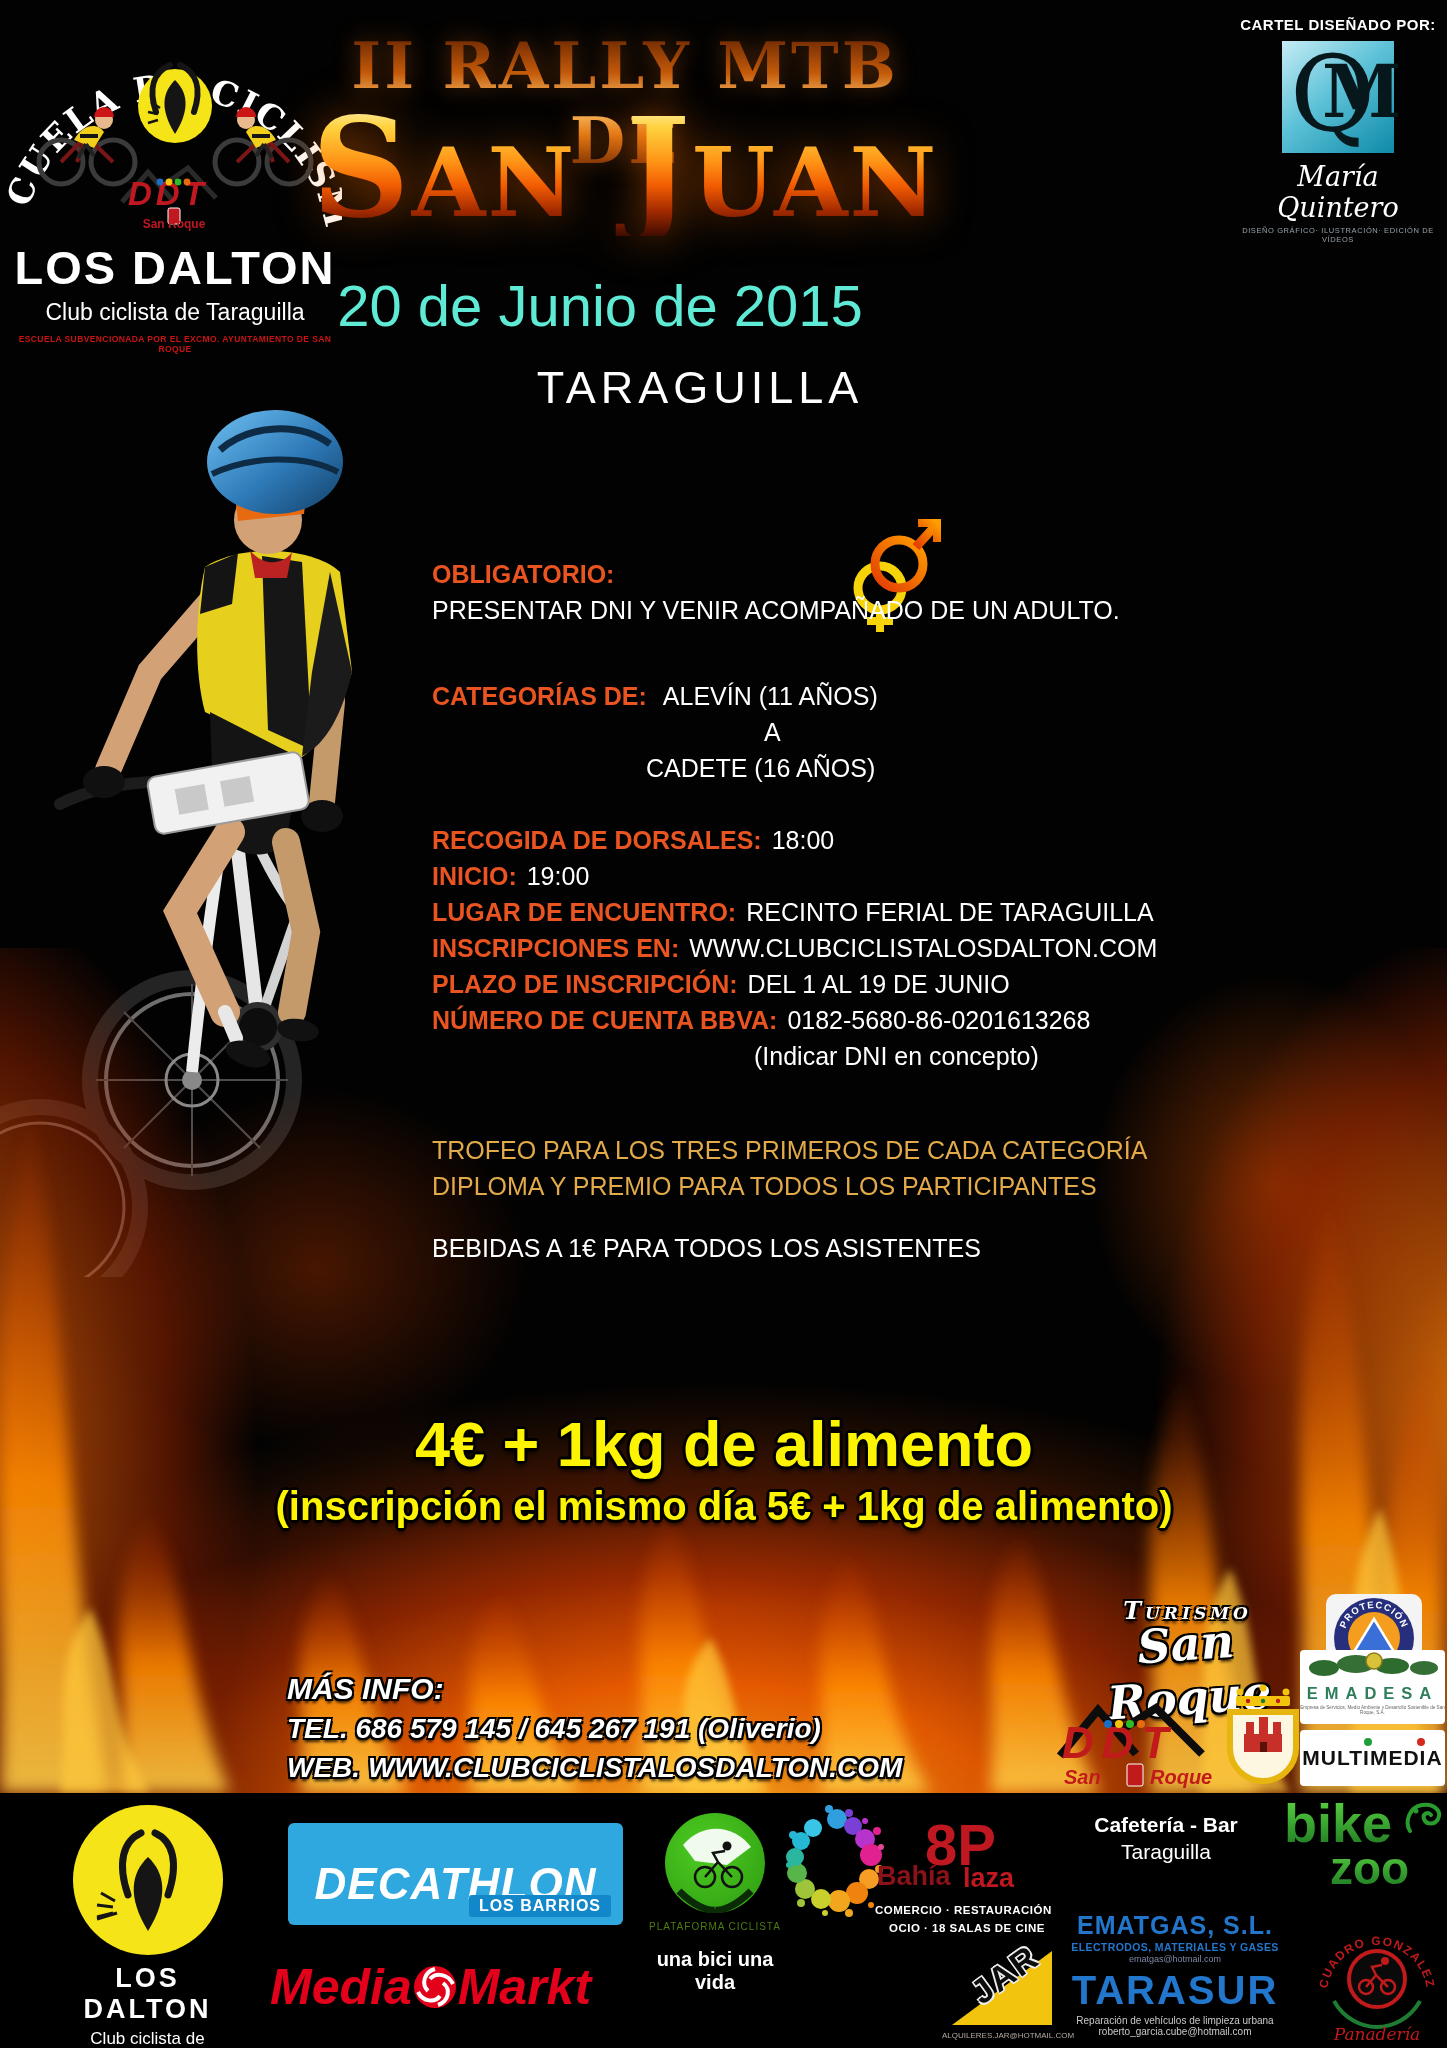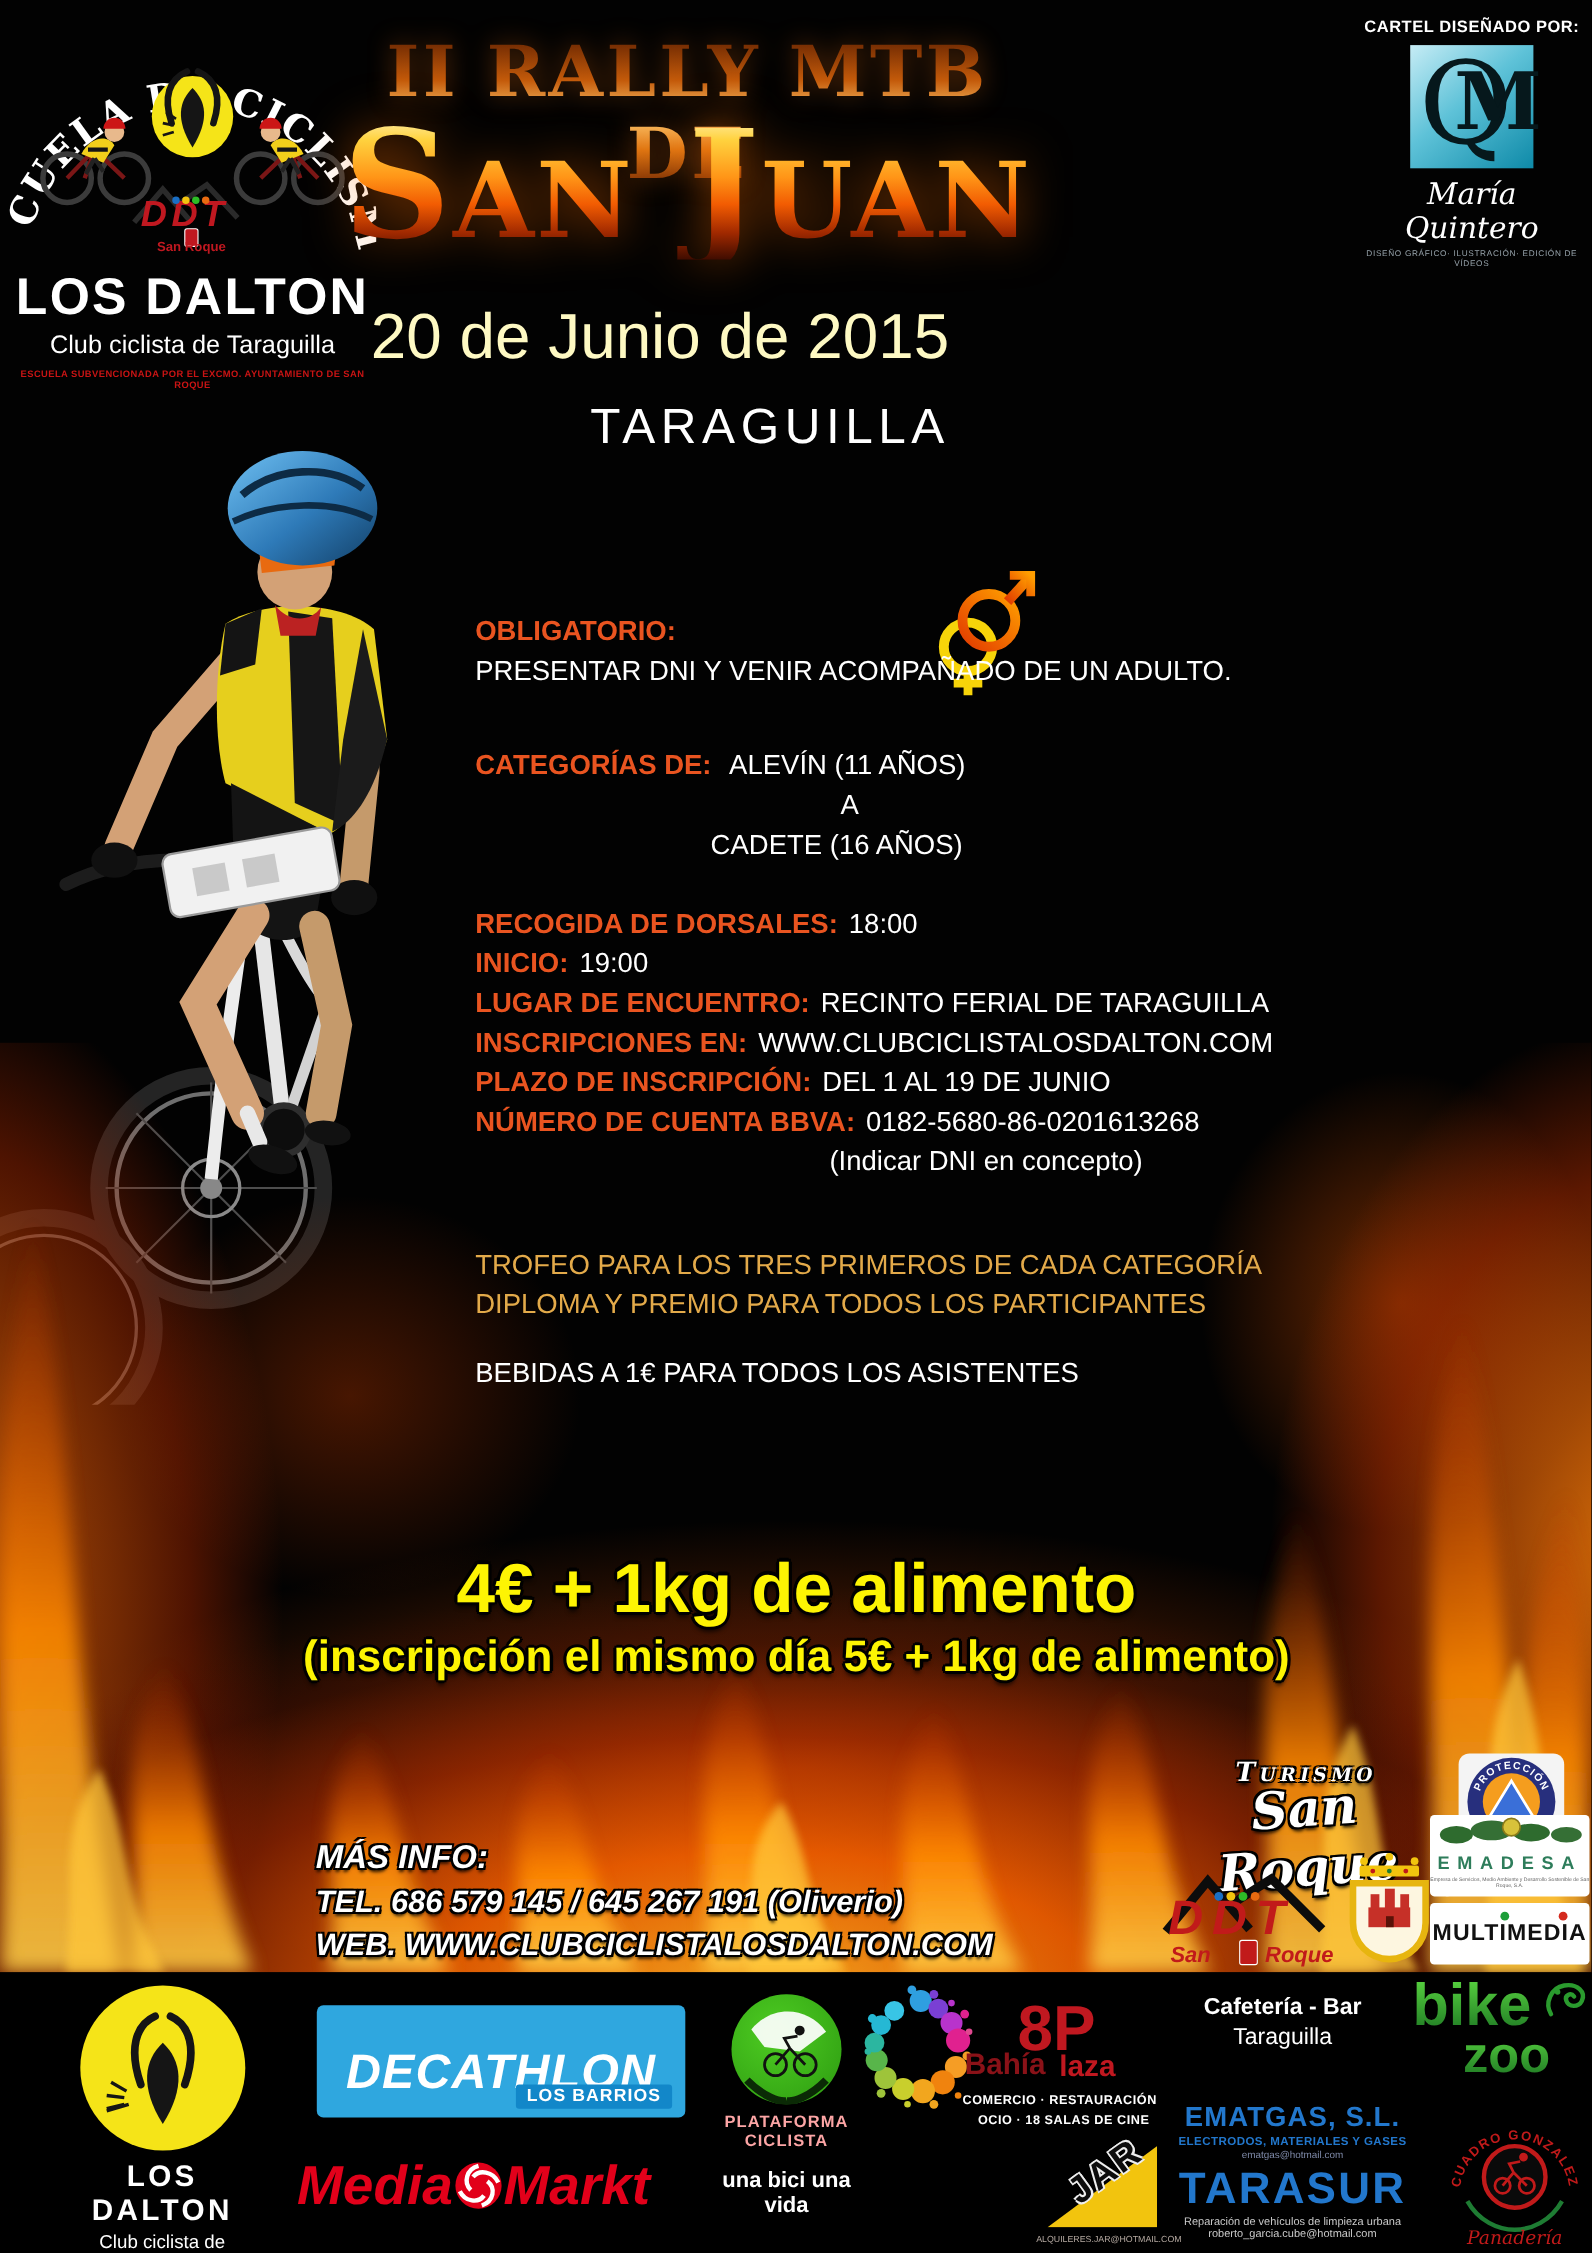--- a/index.html
+++ b/index.html
@@ -18,21 +18,21 @@
   .title-pre{font-family:"DejaVu Serif",serif;font-weight:700;font-size:64px;text-align:center;letter-spacing:3px;
     background:linear-gradient(180deg,#5a1d00 0%,#c35a0a 30%,#ffca70 52%,#e07612 72%,#571600 100%);
     -webkit-background-clip:text;background-clip:text;color:transparent;
     filter:drop-shadow(0 0 12px rgba(255,120,20,.35));}
   .title-main{font-family:"DejaVu Serif",serif;font-weight:700;font-size:136px;line-height:1;font-variant:small-caps;
     text-align:center;letter-spacing:2px;
     background:linear-gradient(180deg,#fff6c9 0%,#ffd23e 20%,#ff9517 45%,#f25c02 63%,#a12900 82%,#3f0c00 100%);
     -webkit-background-clip:text;background-clip:text;color:transparent;
     filter:drop-shadow(0 0 22px rgba(255,110,0,.55));}
 
-  .date-line{font-size:58px;color:#fef9c3;text-align:center;font-weight:400;}
+  .date-line{font-size:58px;color:#5eead4;text-align:center;font-weight:400;}
   .place-line{font-size:45px;color:#fff;text-align:center;letter-spacing:5px;font-weight:400;}
 
   
   .dsg-heading{font-size:15px;font-weight:700;color:#fff;letter-spacing:.5px;}
   .dsg-logo{width:112px;height:112px;margin:8px auto 0;position:relative;
     background:linear-gradient(140deg,#c6ecf5 0%,#5ec2d8 45%,#0e8aa8 100%);}
   .dsg-q{position:absolute;left:8px;top:-8px;font-family:"DejaVu Serif",serif;font-size:104px;font-weight:400;color:#06181c;}
   .dsg-m{position:absolute;left:40px;top:8px;font-family:"DejaVu Serif",serif;font-size:72px;font-weight:700;color:#06181c;}
   .dsg-name{font-family:"DejaVu Serif",serif;font-style:italic;font-size:27px;color:#fff;margin-top:8px;}
   .dsg-services{font-size:7.5px;color:#97a3ab;letter-spacing:.6px;margin-top:3px;}
@@ -65,21 +65,21 @@
   .bar{background:#000;}
   .ld-circle{width:150px;height:150px;border-radius:50%;background:#f5e418;margin:0 auto;}
   .ld-name{font-weight:800;font-size:27px;letter-spacing:3px;color:#fff;margin-top:8px;}
   .ld-sub{font-size:17px;color:#fff;margin-top:4px;}
   .dec{background:#2fa7df;border-radius:6px;position:relative;}
   .dec-name{font:italic 800 44px "Liberation Sans",sans-serif;color:#fff;text-align:center;padding-top:36px;letter-spacing:1px;}
   .dec-loc{position:absolute;right:12px;bottom:8px;background:#1287c9;color:#fff;font-weight:800;font-size:16px;
            padding:2px 10px;border-radius:3px;letter-spacing:1px;}
   .mm{font:italic 800 50px "Liberation Sans",sans-serif;color:#e2001a;white-space:nowrap;}
   .pc-circle{width:100px;height:100px;border-radius:50%;background:radial-gradient(circle at 40% 35%,#4ecc22,#2c9a10);margin:0 auto;position:relative;}
-  .pc-name{color:#fca5a5;font-size:15px;font-weight:700;letter-spacing:1px;margin-top:8px;}
+  .pc-name{color:#4d7c0f;font-size:10px;font-weight:400;letter-spacing:1px;margin-top:8px;}
   .pc-tag{color:#fff;font-size:20px;margin-top:16px;font-weight:bold;}
   .bp-big{position:absolute;left:140px;top:10px;font-size:58px;font-weight:900;color:#c01820;}
   .bp-name{position:absolute;left:92px;top:60px;font-size:27px;font-weight:700;color:#8a1218;}
   .bp-laza{position:absolute;left:178px;top:62px;font-size:27px;font-weight:700;color:#c01820;}
   .bp-l1{position:absolute;left:90px;top:103px;font-size:11.5px;font-weight:800;color:#fff;letter-spacing:.5px;}
   .bp-l2{position:absolute;left:104px;top:121px;font-size:11.5px;font-weight:800;color:#fff;letter-spacing:.5px;}
   .jar-tri{position:absolute;left:0;top:10px;width:100px;height:74px;background:#f2c40e;
            clip-path:polygon(0 100%,100% 0,100% 100%);}
   .jar-name{position:absolute;left:16px;top:14px;transform:rotate(-36deg);font-weight:900;font-size:34px;color:#0d0d0d;
             letter-spacing:2px;text-shadow:-1.5px -1.5px 0 #eee,1.5px -1.5px 0 #eee,-1.5px 1.5px 0 #eee,1.5px 1.5px 0 #eee;}

